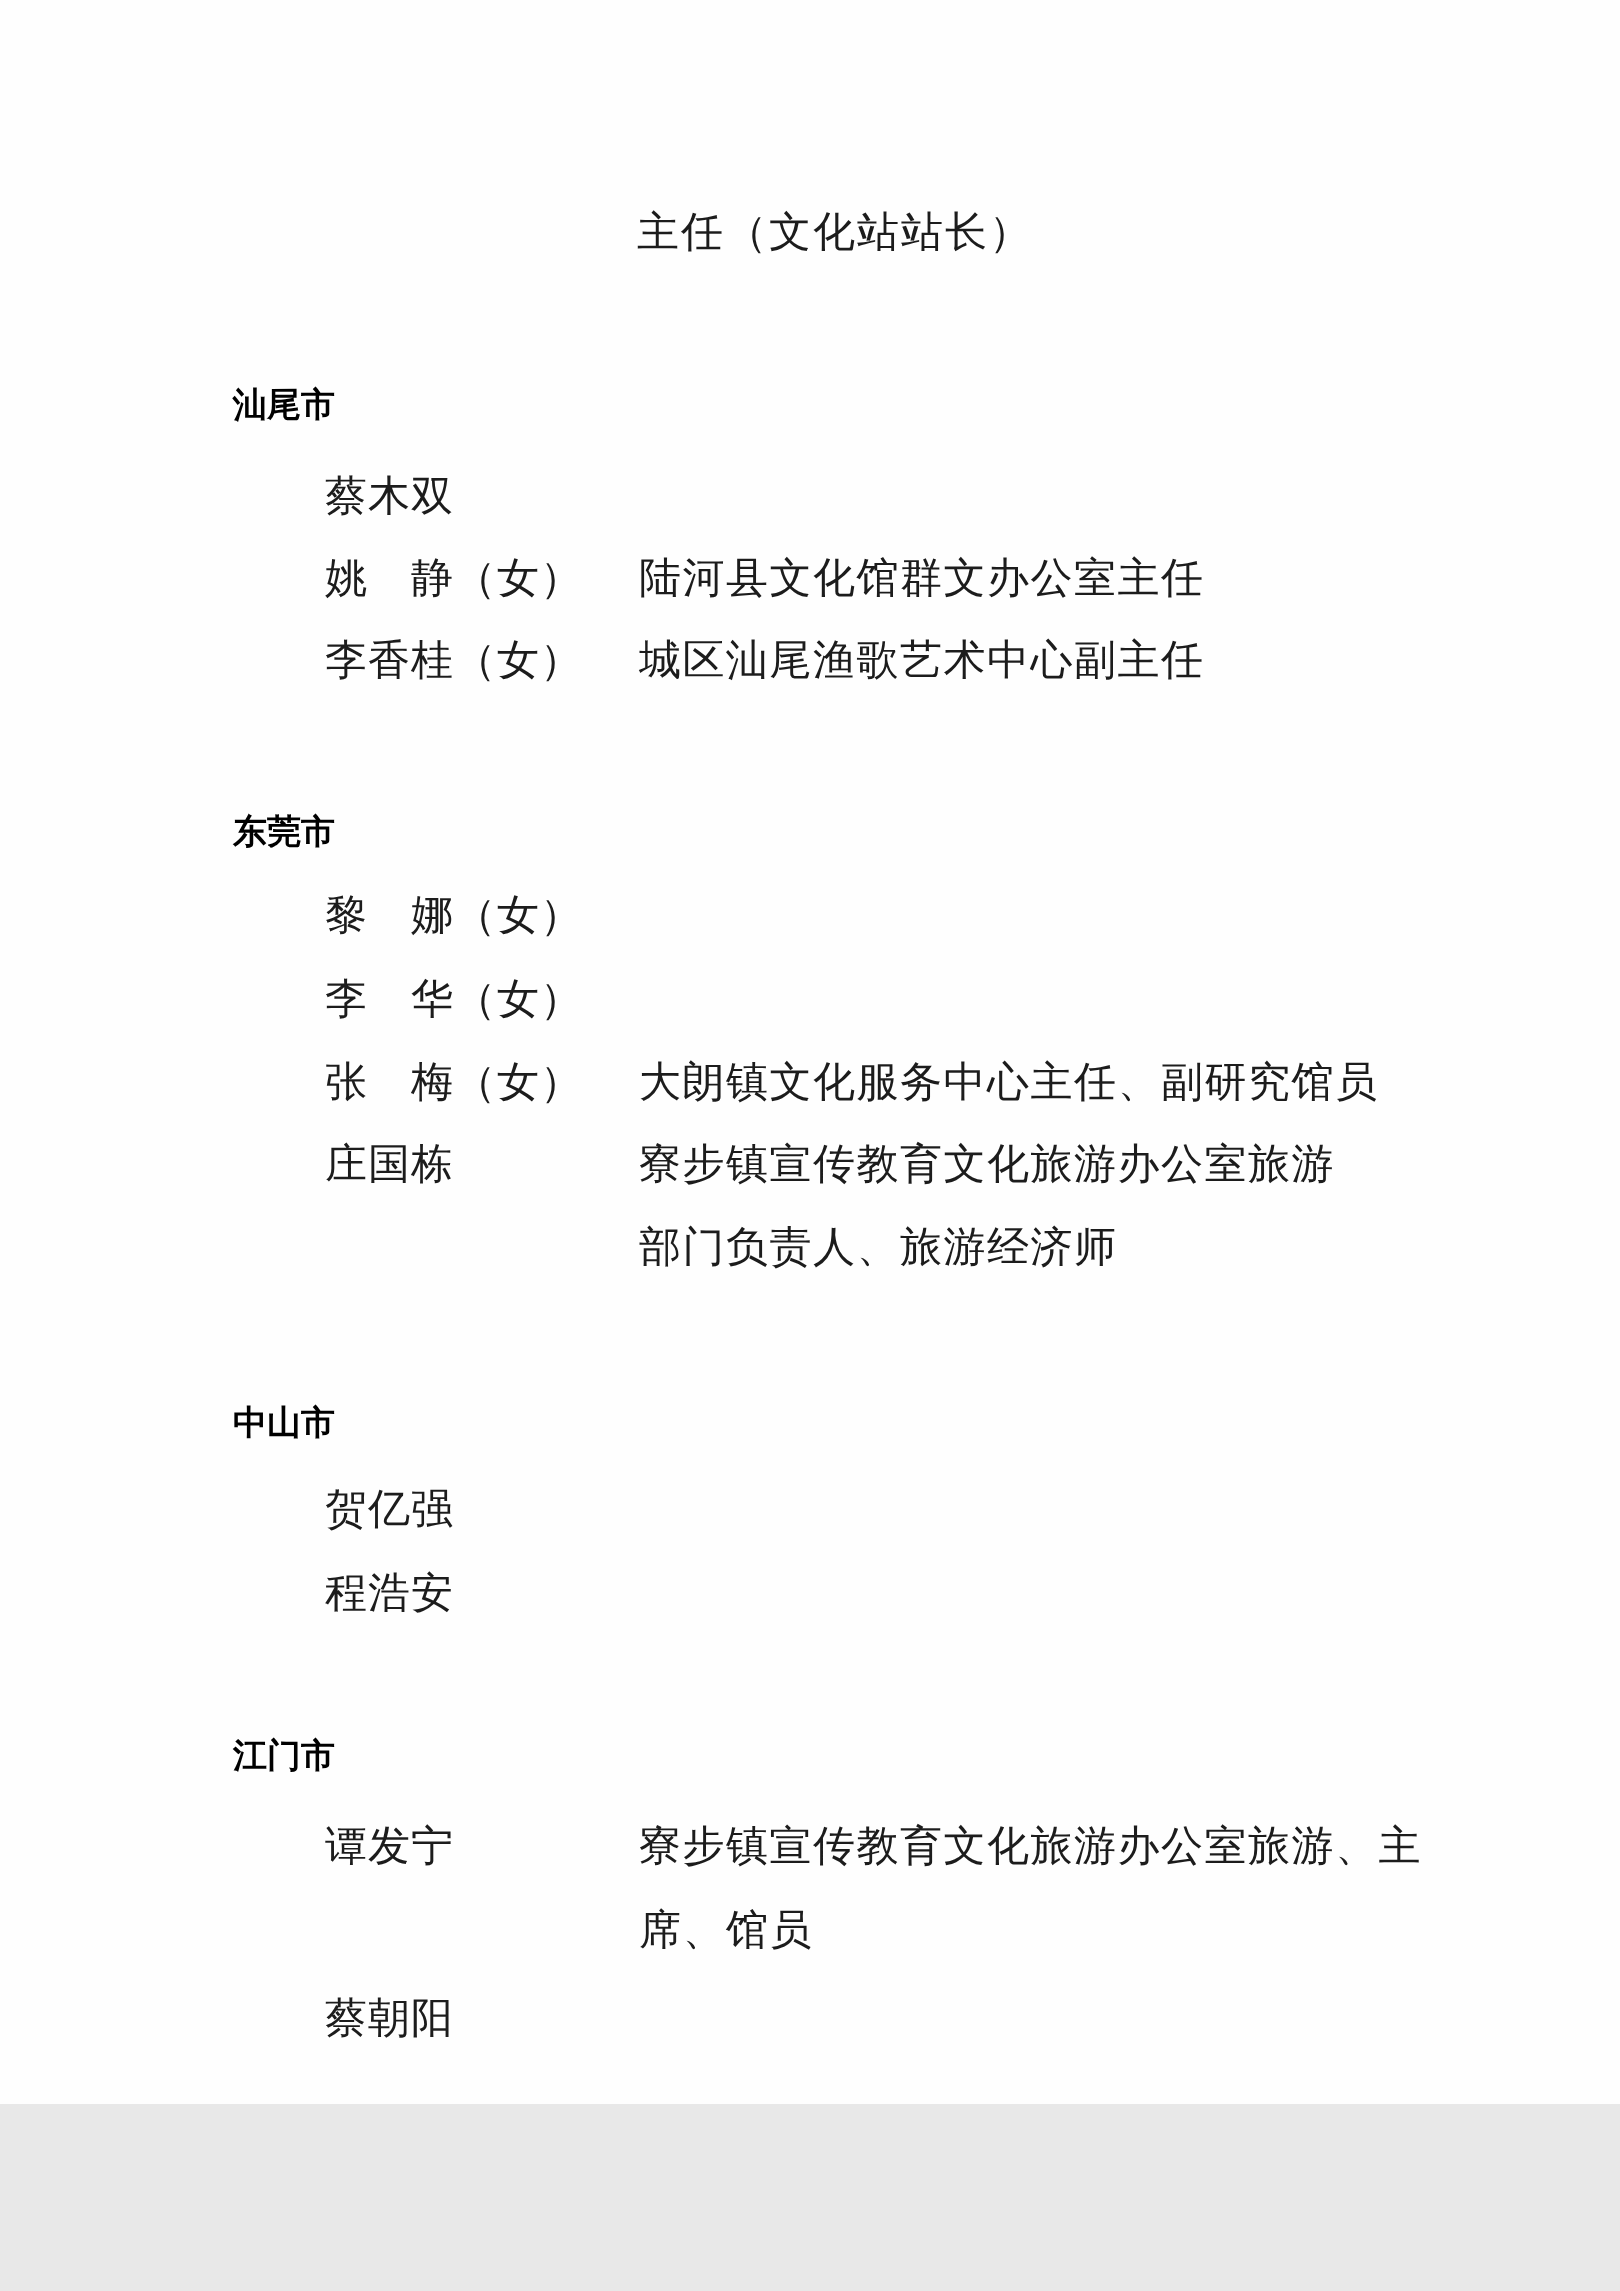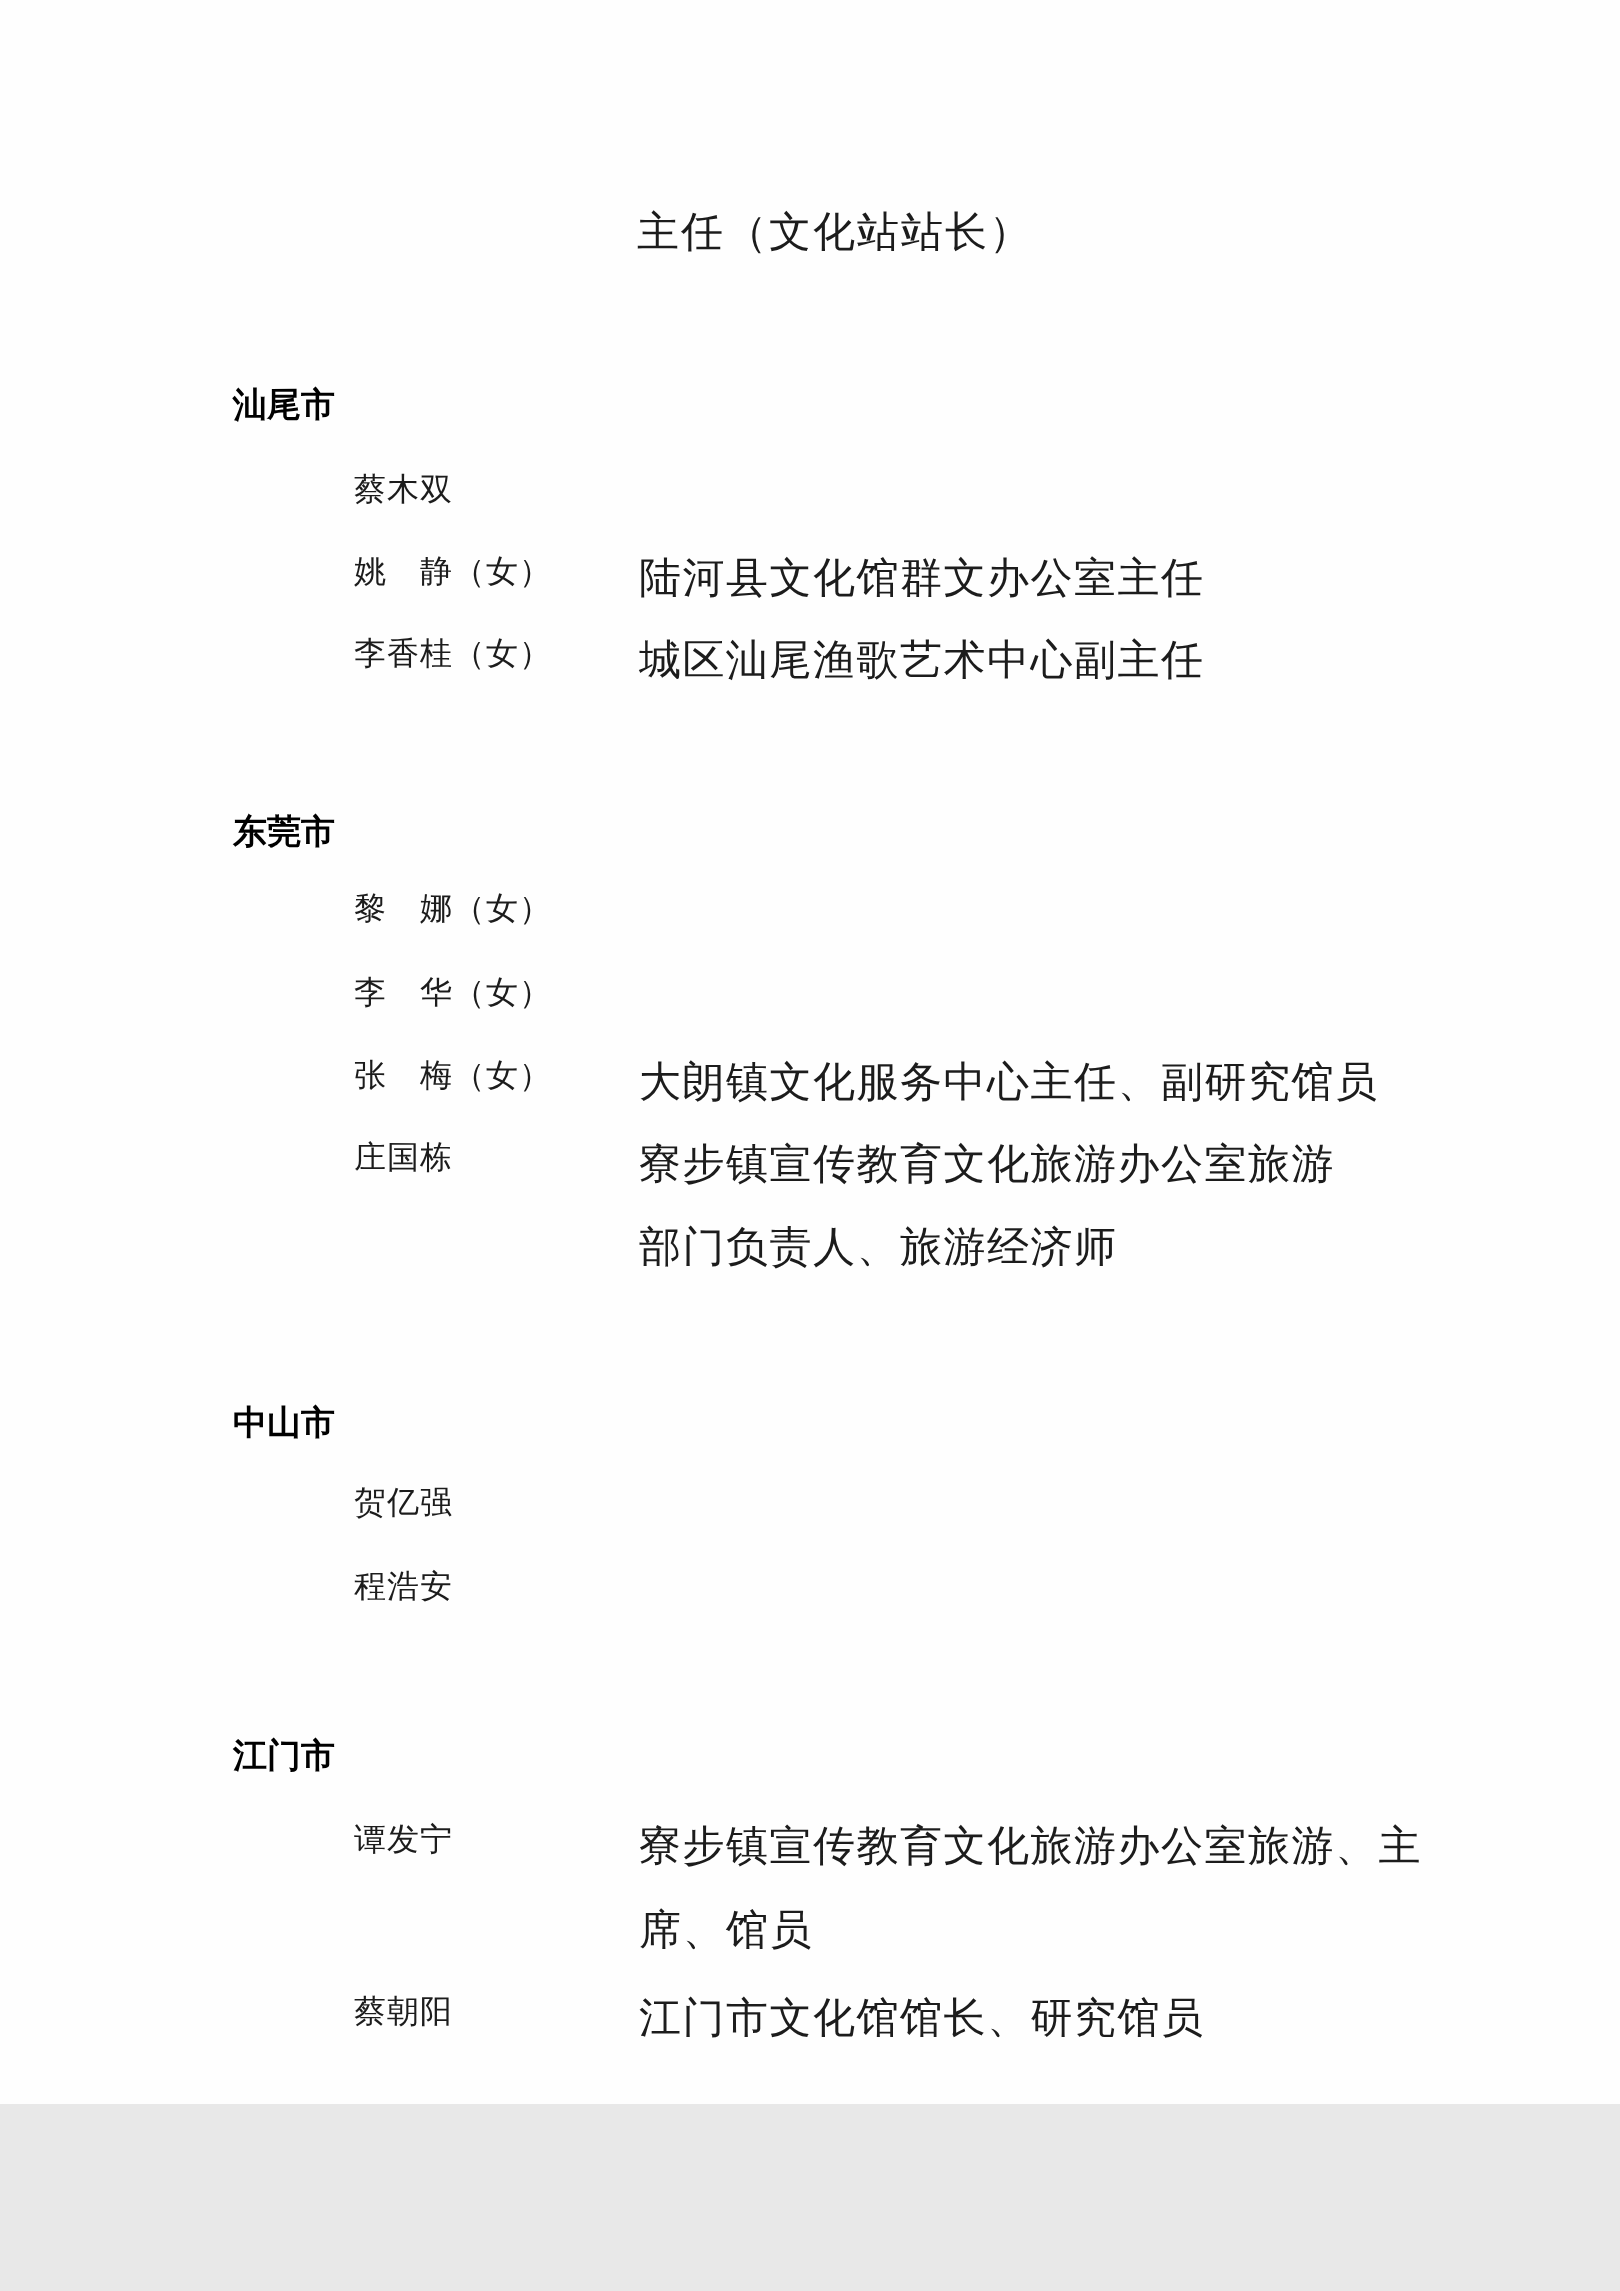--- a/index.html
+++ b/index.html
@@ -29,24 +29,23 @@
     left: 233px;
     font-family: "Liberation Sans", "DejaVu Sans", sans-serif;
     font-weight: 700;
     font-size: 34px;
     color: #000;
     white-space: nowrap;
   }
   .entry-name {
     position: absolute;
     left: 325px;
-    font-size: 32px;
+    font-size: 42px;
     letter-spacing: 1px;
     white-space: nowrap;
-    margin-left: 29px;
   }
   .entry-pos {
     position: absolute;
     left: 639px;
     font-size: 42px;
     letter-spacing: 1.5px;
     white-space: nowrap;
   }
   .page-number {
     position: absolute;
@@ -94,18 +93,17 @@
 
   <div class="entry-name" style="top:1565px">程浩安</div>
 
   <div class="city-header" style="top:1733px">江门市</div>
 
   <div class="entry-name" style="top:1818px">谭发宁</div>
   <div class="entry-pos" style="top:1818px">寮步镇宣传教育文化旅游办公室旅游、主</div>
   <div class="entry-pos" style="top:1902px">席、馆员</div>
 
   <div class="entry-name" style="top:1990px">蔡朝阳</div>
-  <div class="entry-pos" style="top:1990px">江门市文化馆馆长、研究馆员</div>
 
   <div class="page-number">－ 11 －</div>
 
 </div>
 
 
 </body></html>

